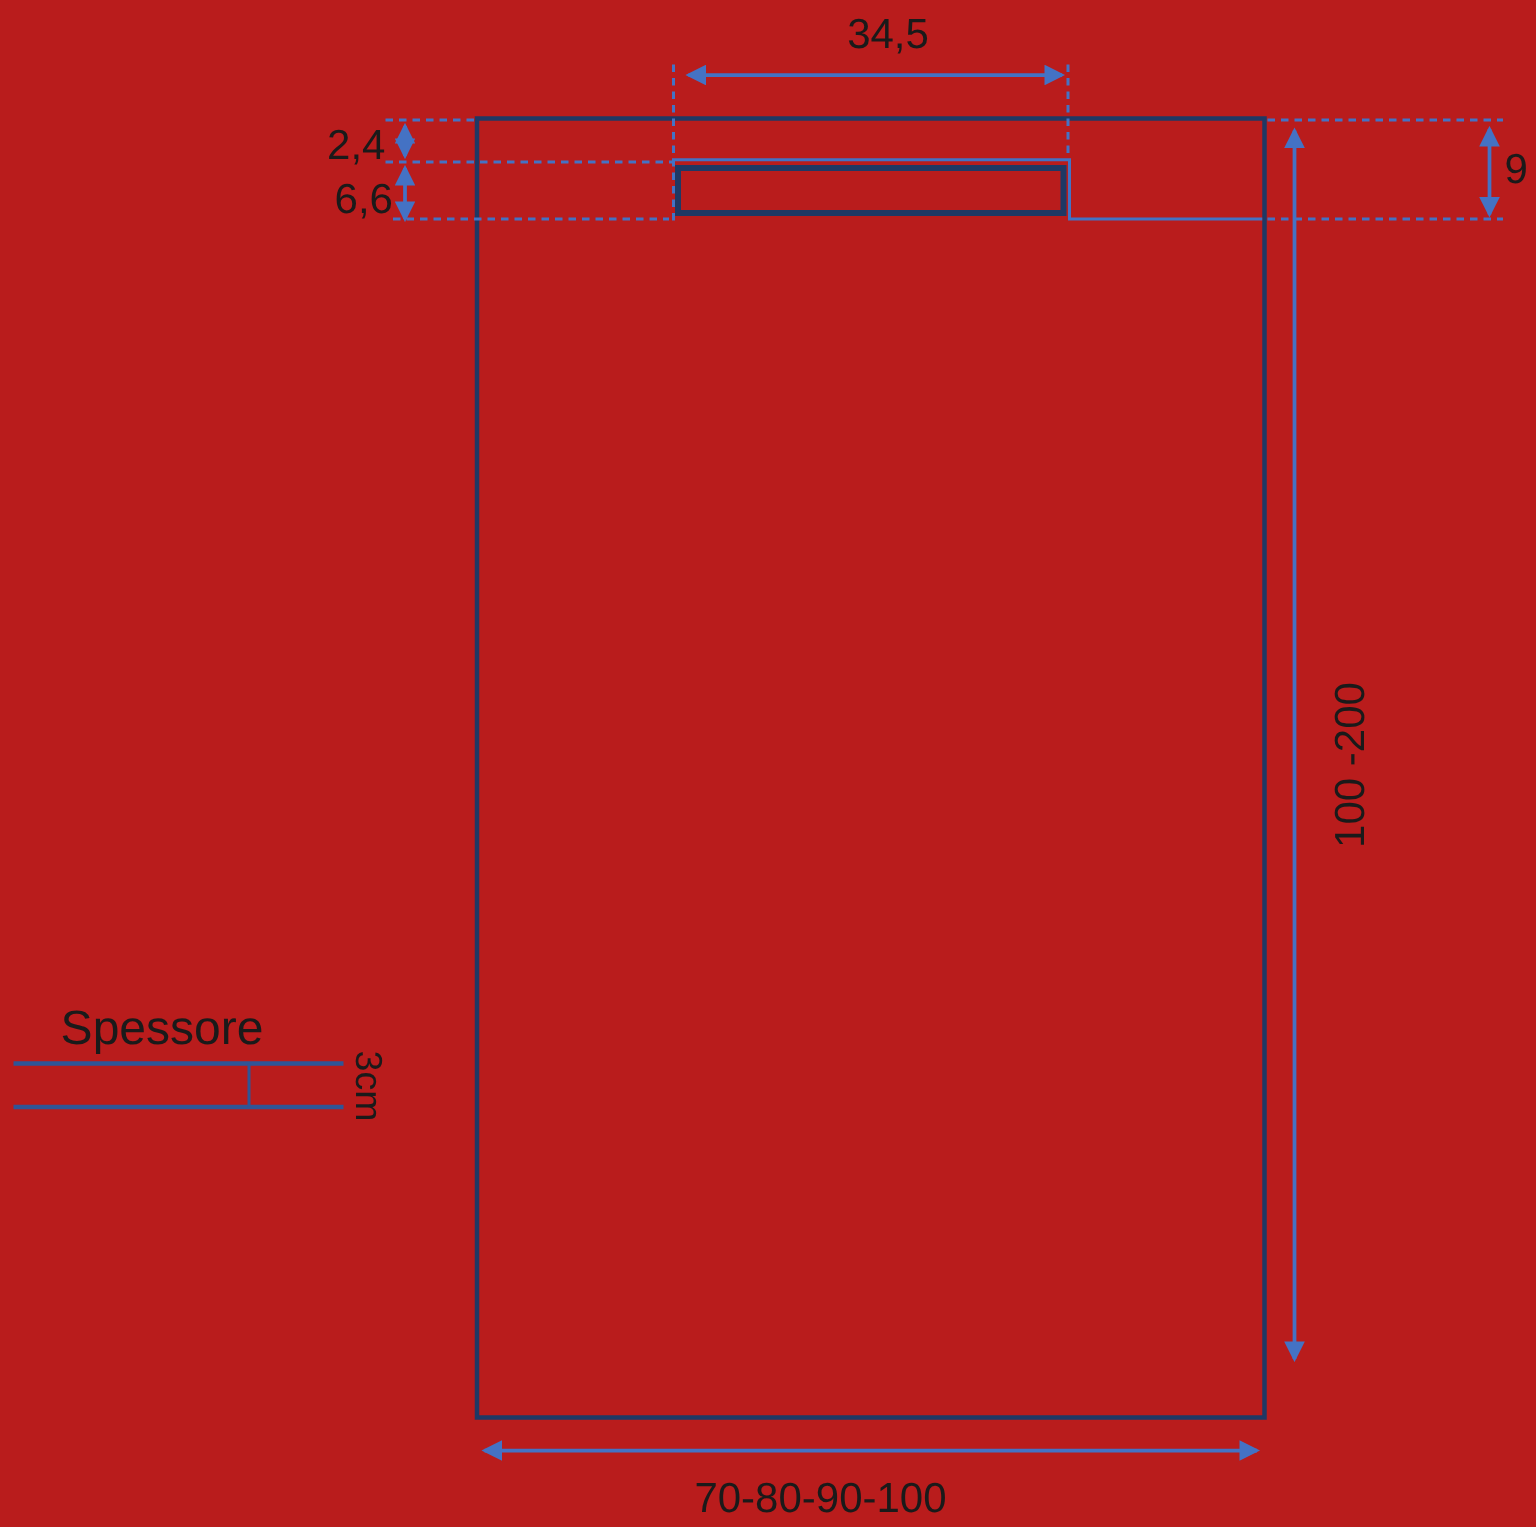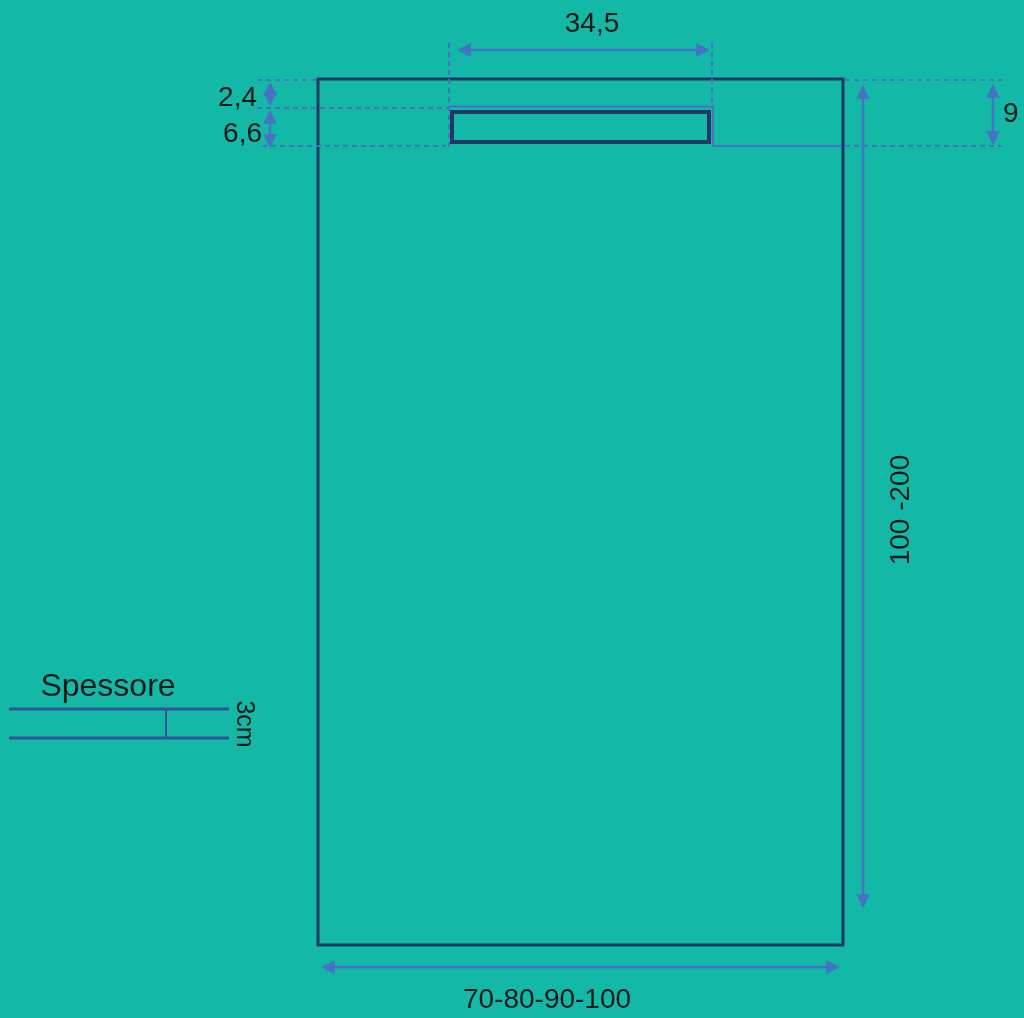--- a/index.html
+++ b/index.html
@@ -1,20 +1,20 @@
 <!DOCTYPE html>
 <html><head>
 <meta charset="utf-8">
 <style>
   html, body { margin: 0; padding: 0; background: #ffffff; }
   .canvas-wrap {
     position: relative;
     width: 1024px;
     height: 1018px;
-    background: #14b8a6;
+    background: #b91c1c;
     font-family: "Liberation Sans", sans-serif;
   }
   svg { display: block; }
   .outline-dark   { stroke: #1f3864; fill: none; }
   .line-mid       { stroke: #2f5597; fill: none; }
   .accent         { stroke: #4472c4; fill: none; }
   .dashed         { stroke: #4472c4; fill: none; stroke-dasharray: 5 4; stroke-width: 2; }
   .dim-line       { stroke: #4472c4; fill: none; stroke-width: 2.5; }
   .lbl            { fill: #1a1a1a; font-family: "Liberation Sans", sans-serif; font-size: 28px; }
   .lbl-small      { fill: #1a1a1a; font-family: "Liberation Sans", sans-serif; font-size: 25px; }

